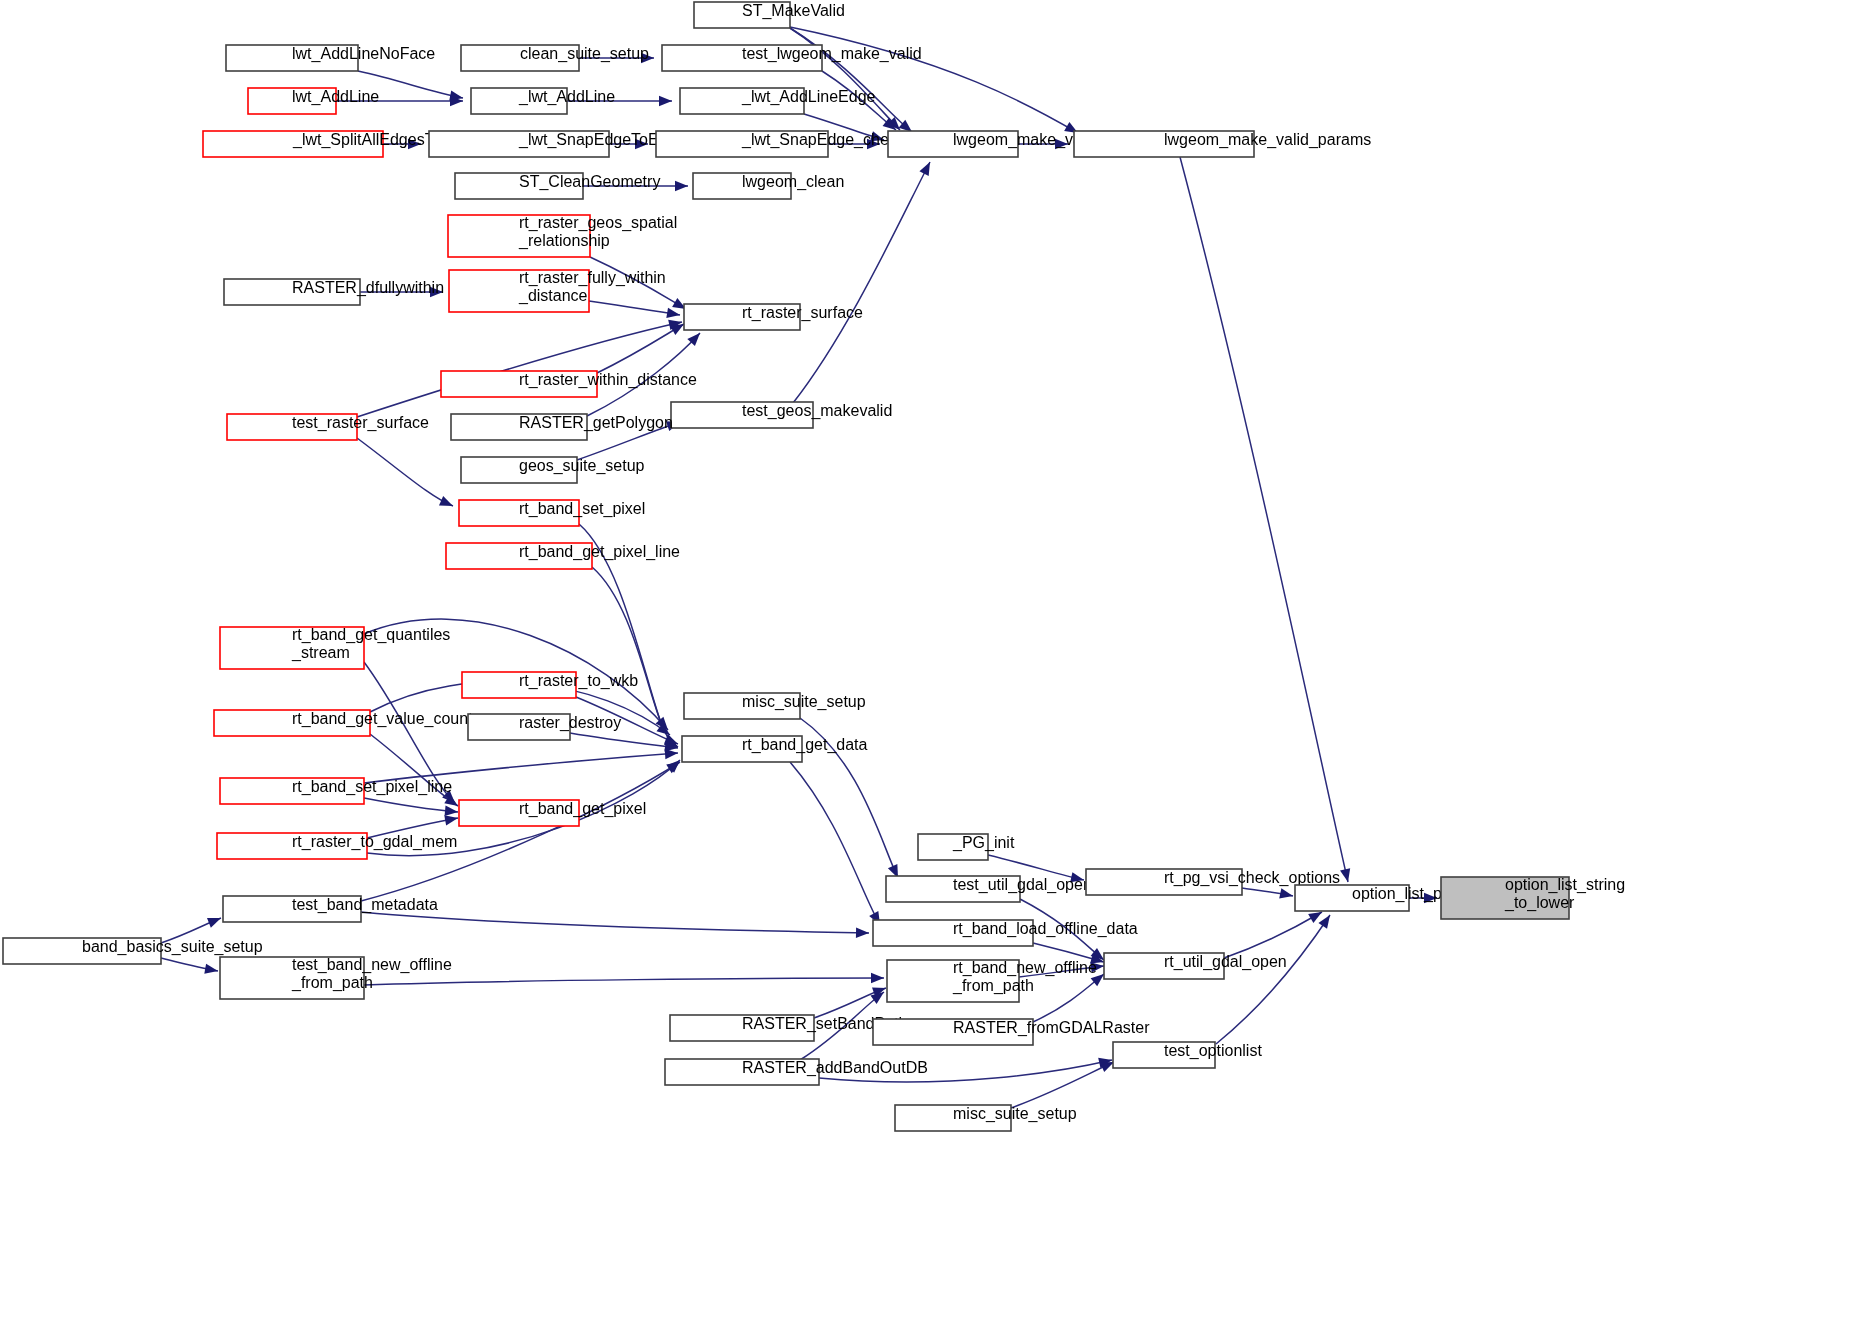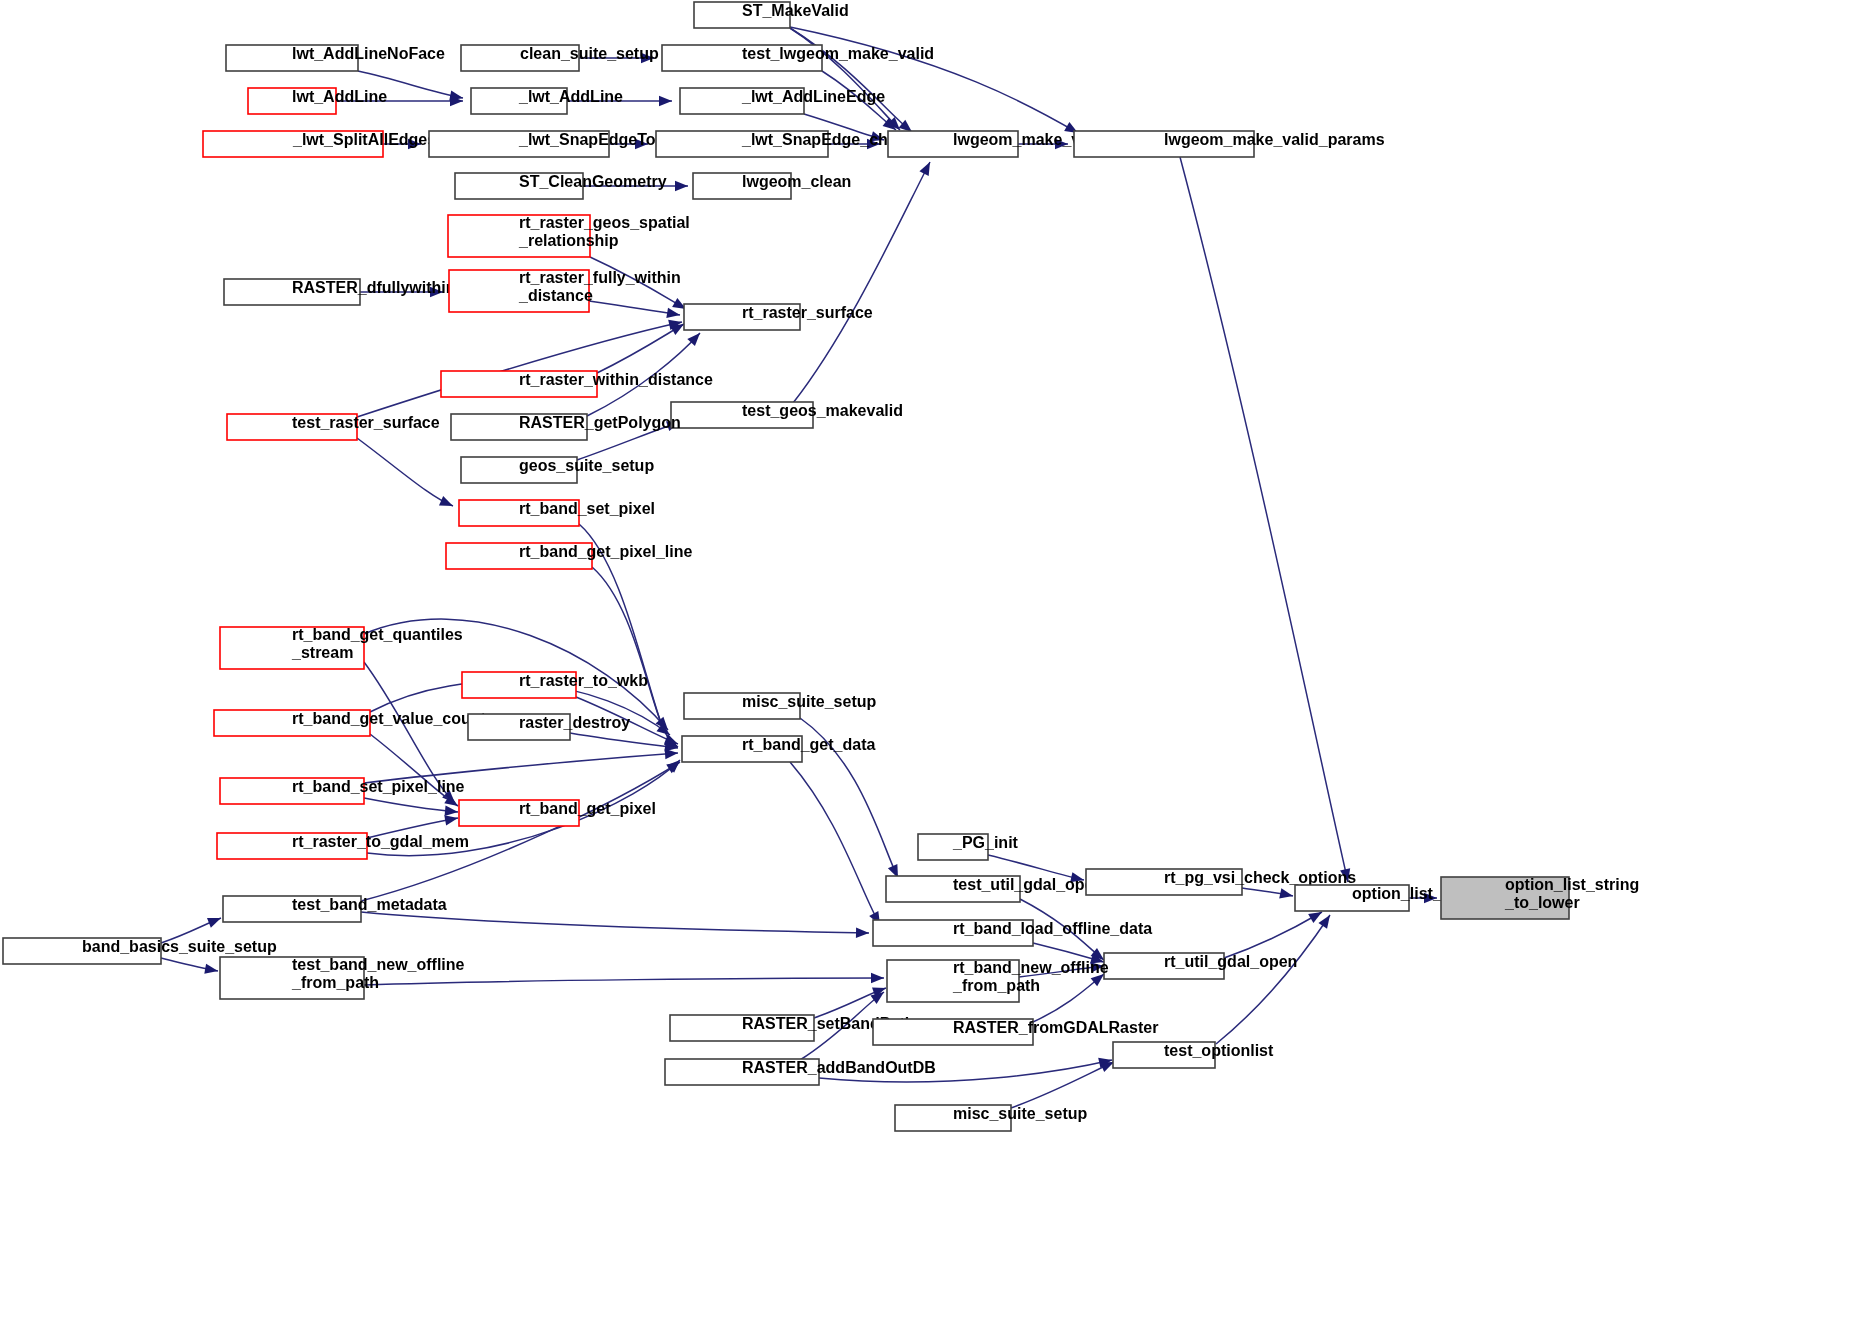--- a/index.html
+++ b/index.html
@@ -1,17 +1,17 @@
 <!DOCTYPE html>
 <html><head>
 <meta charset="utf-8">
 <style>
   html,body{margin:0;padding:0;background:#ffffff;}
   body{font-family:"Liberation Sans",sans-serif;}
-  #graph{position:relative;width:1851px;height:1340px;background:#fff;overflow:hidden;font-weight:bold;}
+  #graph{position:relative;width:1851px;height:1340px;background:#fff;overflow:hidden;}
   svg{position:absolute;left:0;top:0;width:1851px;height:1340px;}
   .edge{fill:none;stroke:#2a2a7a;stroke-width:1.5px;}
   .arrow{fill:#1a1a6e;stroke:none;}
 </style>
 </head>
 <body>
 
 <div id="graph">
   <svg id="svg" viewBox="0 0 1851 1340">
       <g>

